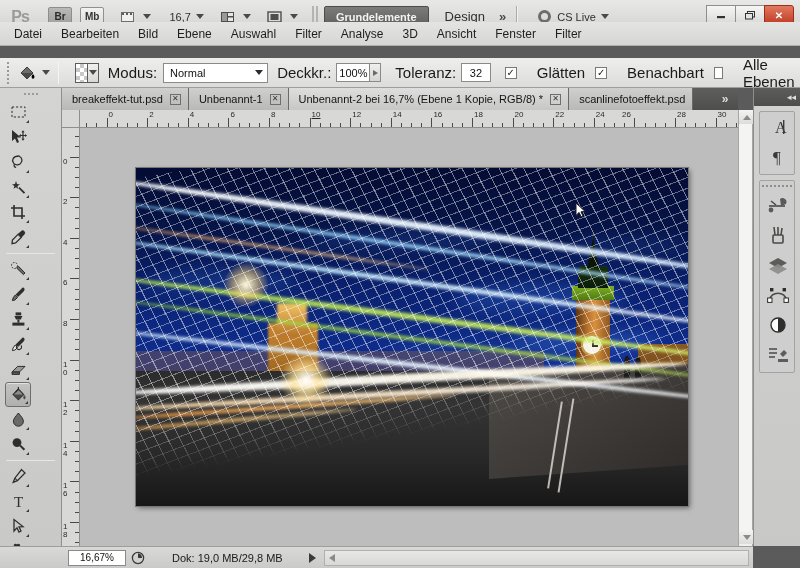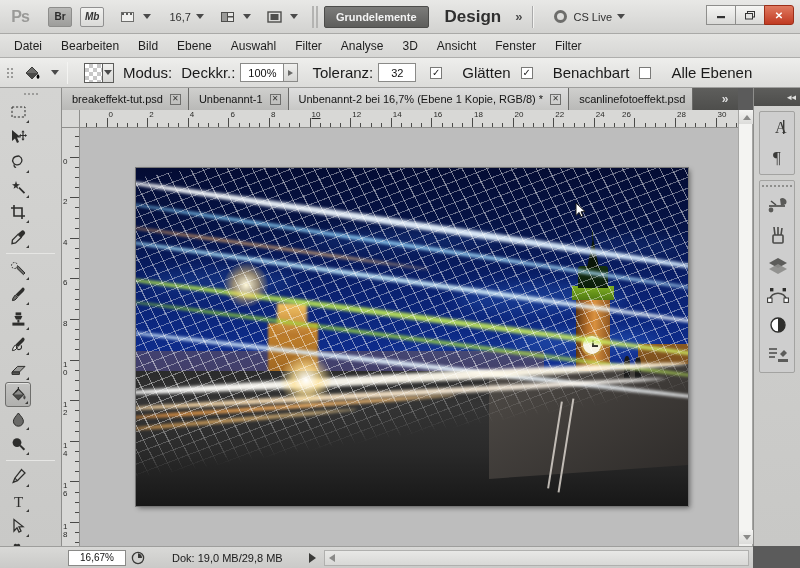--- a/index.html
+++ b/index.html
@@ -25,21 +25,21 @@
   .tb-btn {
     height: 20px; min-width: 24px; padding: 0 4px;
     border: 1px solid #8d8d8b; border-radius: 2px;
     background: linear-gradient(to bottom, #b9b9b7, #9d9d9b);
     color: #2a2a2a; font-size: 10px; font-weight: bold;
     display: flex; align-items: center; justify-content: center;
     margin-left: 8px;
   }
   .tb-btn.light {
     background: linear-gradient(to bottom, #f2f2f0, #dadad8);
-    border: 1px solid #909090; color: #333; font-style: italic;
+    border: 1px solid #909090; color: #333;
   }
   .tb-icon-group { display: flex; align-items: center; margin-left: 14px; }
   .tb-icon {
     width: 20px; height: 18px; display: flex; align-items: center; justify-content: center;
   }
   .caret {
     width: 0; height: 0; border-left: 4px solid transparent; border-right: 4px solid transparent;
     border-top: 5px solid #4a4a4a; margin-left: 5px;
   }
   .zoomval { font-size: 11px; color: #303030; margin-left: 18px; }
@@ -48,21 +48,21 @@
     margin: 0 10px;
   }
   .dbl-sep { display: flex; margin-left: 14px; }
   .dbl-sep i { display: block; width: 2px; height: 22px; background: #b4b4b2; margin-right: 2px; }
   .ws-btn {
     height: 22px; padding: 0 11px; font-size: 11px; font-weight: bold; color: #f3f3f3;
     background: linear-gradient(to bottom, #7c7c7a, #5e5e5c);
     border: 1px solid #4c4c4a; border-radius: 2px;
     display: flex; align-items: center; margin-left: 4px;
   }
-  .ws-plain { font-size: 17px; font-weight: bold; color: #2f2f2f; margin-left: 16px; }
+  .ws-plain { font-size: 13px; font-weight: normal; color: #2f2f2f; margin-left: 16px; }
   .chev2 { font-size: 13px; color: #4a4a4a; margin-left: 14px; font-weight: bold; }
   .cslive { display: flex; align-items: center; margin-left: 10px; }
   .cs-ring {
     width: 13px; height: 13px; border-radius: 50%;
     border: 3px solid #6d6d6b; margin-right: 6px;
   }
   .cs-label { font-size: 11px; color: #2f2f2f; }
   .winbtns { position: absolute; right: 6px; top: 5px; display: flex; }
   .winbtn {
     width: 30px; height: 20px; border: 1px solid #8e8e8c;
@@ -71,21 +71,21 @@
     margin-left: -1px; font-size: 10px; color: #333;
   }
   .winbtn.close {
     background: linear-gradient(to bottom, #e07a60, #c03a22);
     color: #fff; font-weight: bold; border-color: #9c2e18;
     border-radius: 0 3px 3px 0;
   }
 
   
   .menubar {
-    position: absolute; left: 0; top: 34px; width: 800px; height: 24px;
+    position: absolute; left: 0; top: 22px; width: 800px; height: 24px;
     background: linear-gradient(to bottom, #e4e4e2, #d6d6d4);
     border-bottom: 1px solid #aeaeac;
     display: flex; align-items: center; padding-left: 14px;
   }
   .menuitem { font-size: 12px; color: #1e1e1e; margin-right: 19px; }
 
   
   .optbar {
     position: absolute; left: 0; top: 58px; width: 800px; height: 30px;
     background: linear-gradient(to bottom, #eeeeec, #dcdcda);
@@ -471,20 +471,24 @@
 
 
     <div class="swatch">
       <div class="chk"></div>
       <div class="arw">
         <span class="caret" style="margin:0"></span>
       </div>
     </div>
 
     <div class="lbl">Modus:</div>
+    <div class="combo" style="width:134px;margin-left:6px">
+      <span>Normal</span>
+      <span class="caret"></span>
+    </div>
 
     <div class="lbl">Deckkr.:</div>
     <div class="numbox" style="width:44px">100%</div>
     <div class="spin">
       <span style="width:0;height:0;border-top:3px solid transparent;border-bottom:3px solid transparent;border-left:5px solid #6a6a68"></span>
     </div>
 
     <div class="lbl" style="margin-left:14px">Toleranz:</div>
     <div class="numbox" style="width:38px">32</div>
 

